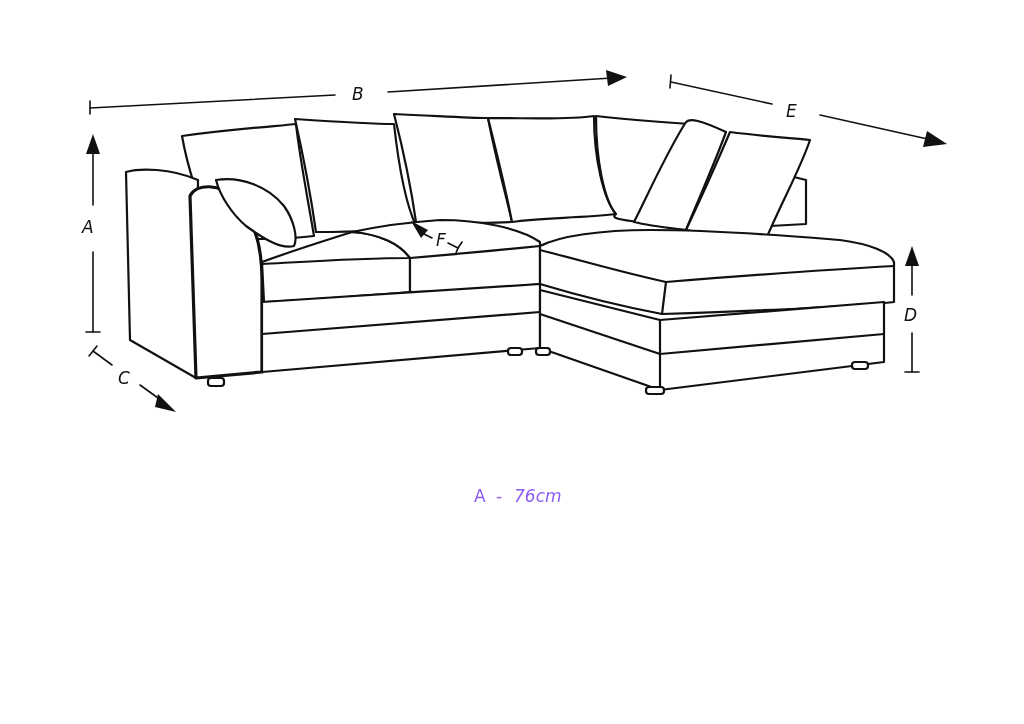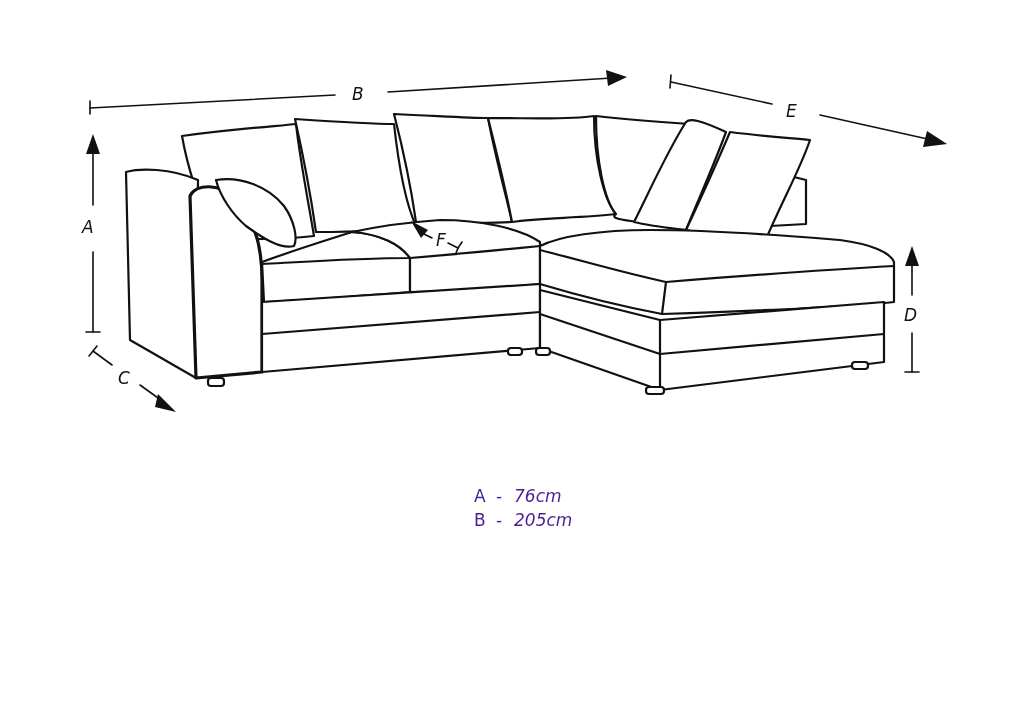--- a/index.html
+++ b/index.html
@@ -5,21 +5,21 @@
     html, body { margin: 0; padding: 0; background: #ffffff; }
     body { width: 1024px; height: 724px; position: relative; overflow: hidden; font-family: "DejaVu Sans", sans-serif; }
     #diagram { position: absolute; left: 0; top: 0; width: 1024px; height: 724px; }
     .ln { fill: #ffffff; stroke: #111111; stroke-width: 2.2; stroke-linejoin: round; stroke-linecap: round; }
     .ln-thick { fill: #ffffff; stroke: #111111; stroke-width: 3.2; stroke-linejoin: round; stroke-linecap: round; }
     .open { fill: none; stroke: #111111; stroke-width: 2.2; stroke-linecap: round; stroke-linejoin: round; }
     .dim { fill: none; stroke: #111111; stroke-width: 1.6; stroke-linecap: round; }
     .arrowhead { fill: #111111; stroke: none; }
     .dim-label { font-family: "DejaVu Sans", sans-serif; font-size: 17px; fill: #111111; font-style: italic; }
     .legend { position: absolute; left: 474px; top: 484px; width: 140px; }
-    .legend-row { height: 24px; line-height: 24px; font-size: 17px; color: #4c1d95; white-space: nowrap; font-family: "DejaVu Sans", sans-serif; }
+    .legend-row { height: 24px; line-height: 24px; font-size: 17px; color: #8b5cf6; white-space: nowrap; font-family: "DejaVu Sans", sans-serif; }
     .legend-letter { display: inline-block; width: 22px; }
     .legend-dash { display: inline-block; width: 18px; }
     .legend-value { display: inline-block; font-style: italic; }
   </style>
 </head>
 <body>
 
 <svg id="diagram" viewBox="0 0 1024 724" xmlns="http://www.w3.org/2000/svg">
 
   <g>
@@ -110,16 +110,13 @@
     <line class="dim" x1="448" y1="243" x2="458" y2="248"></line>
     <line class="dim" x1="458" y1="248" x2="462" y2="242"></line>
     <line class="dim" x1="458" y1="248" x2="456" y2="253"></line>
   </g>
 </svg>
 
 <div class="legend">
   <div class="legend-row">
     <span class="legend-letter">A</span><span class="legend-dash">-</span><span class="legend-value">76cm</span>
   </div>
-  <div class="legend-row">
-    <span class="legend-letter">B</span><span class="legend-dash">-</span><span class="legend-value">205cm</span>
-  </div>
 </div>
 
 </body></html>

